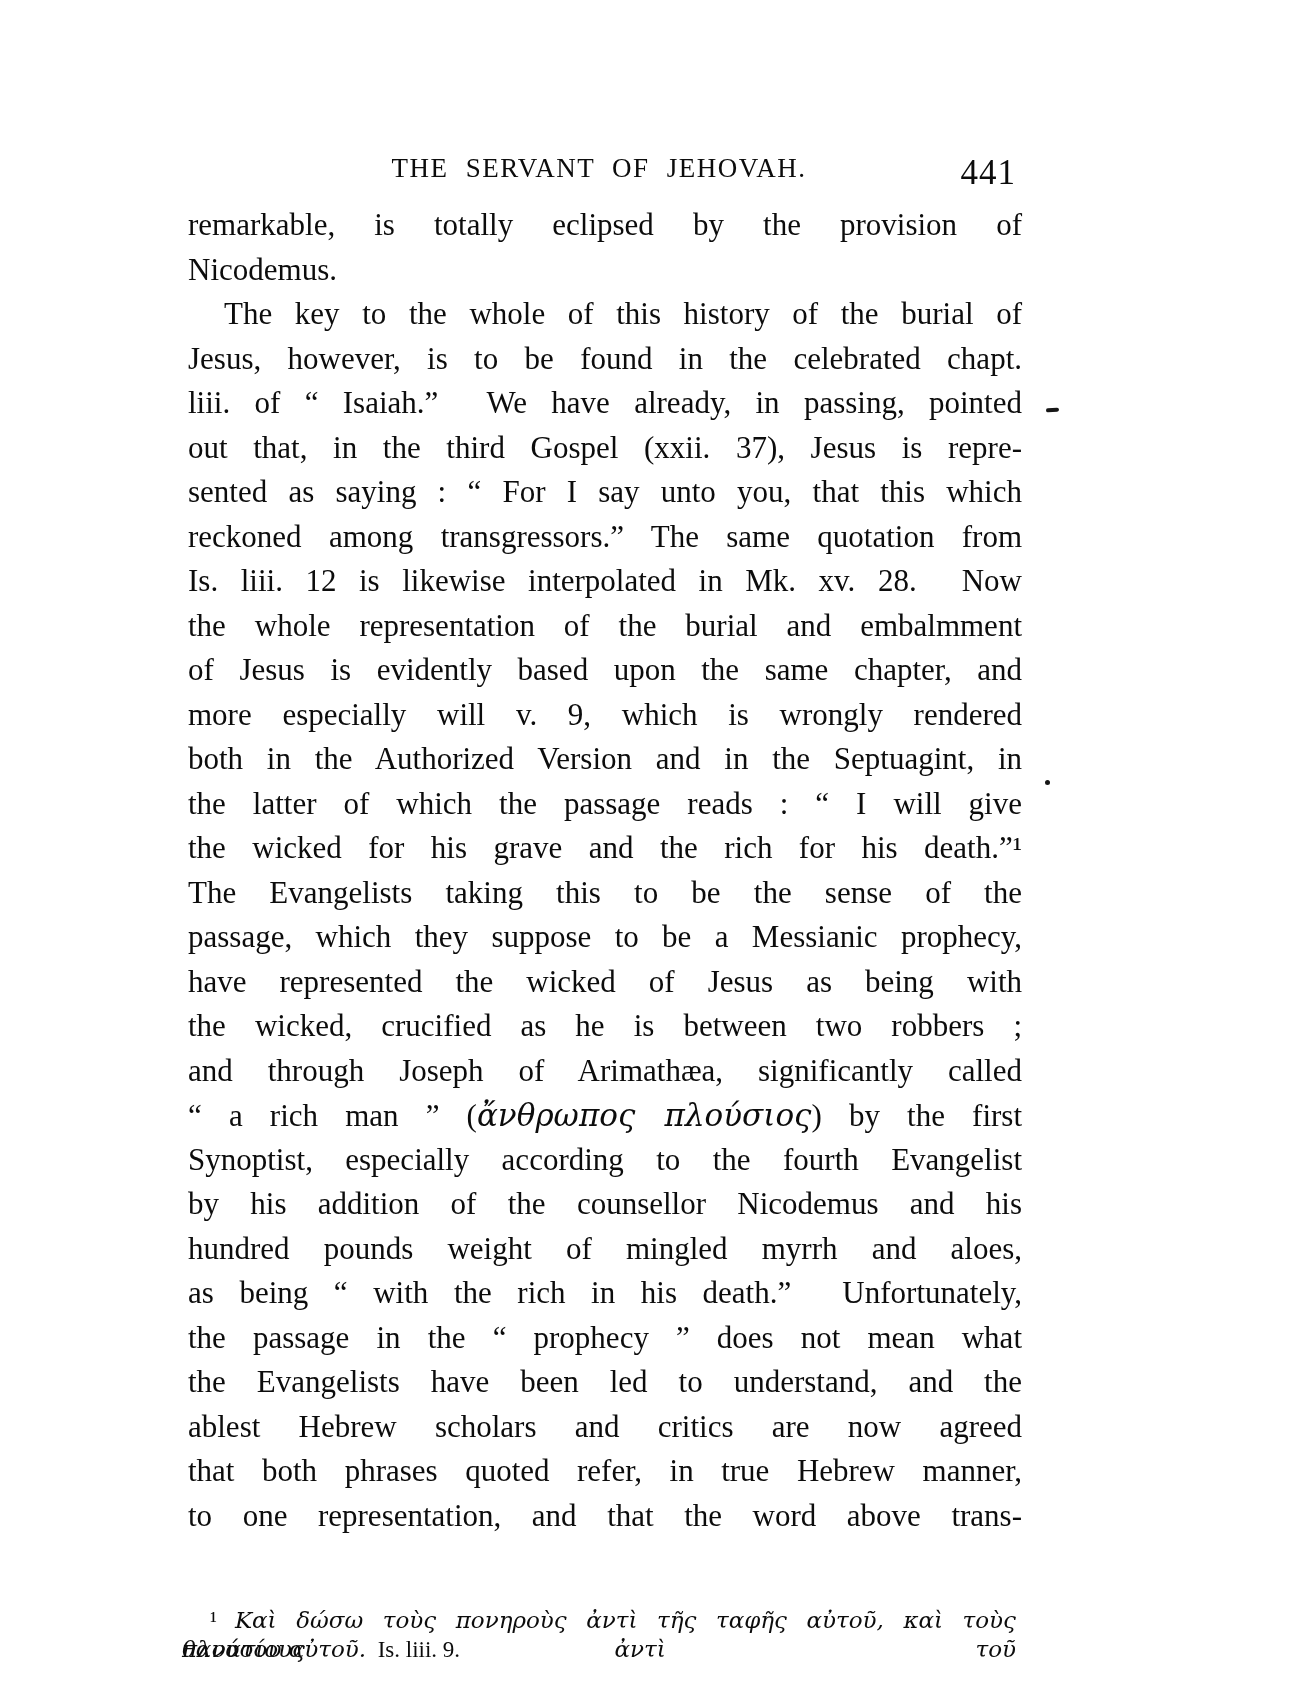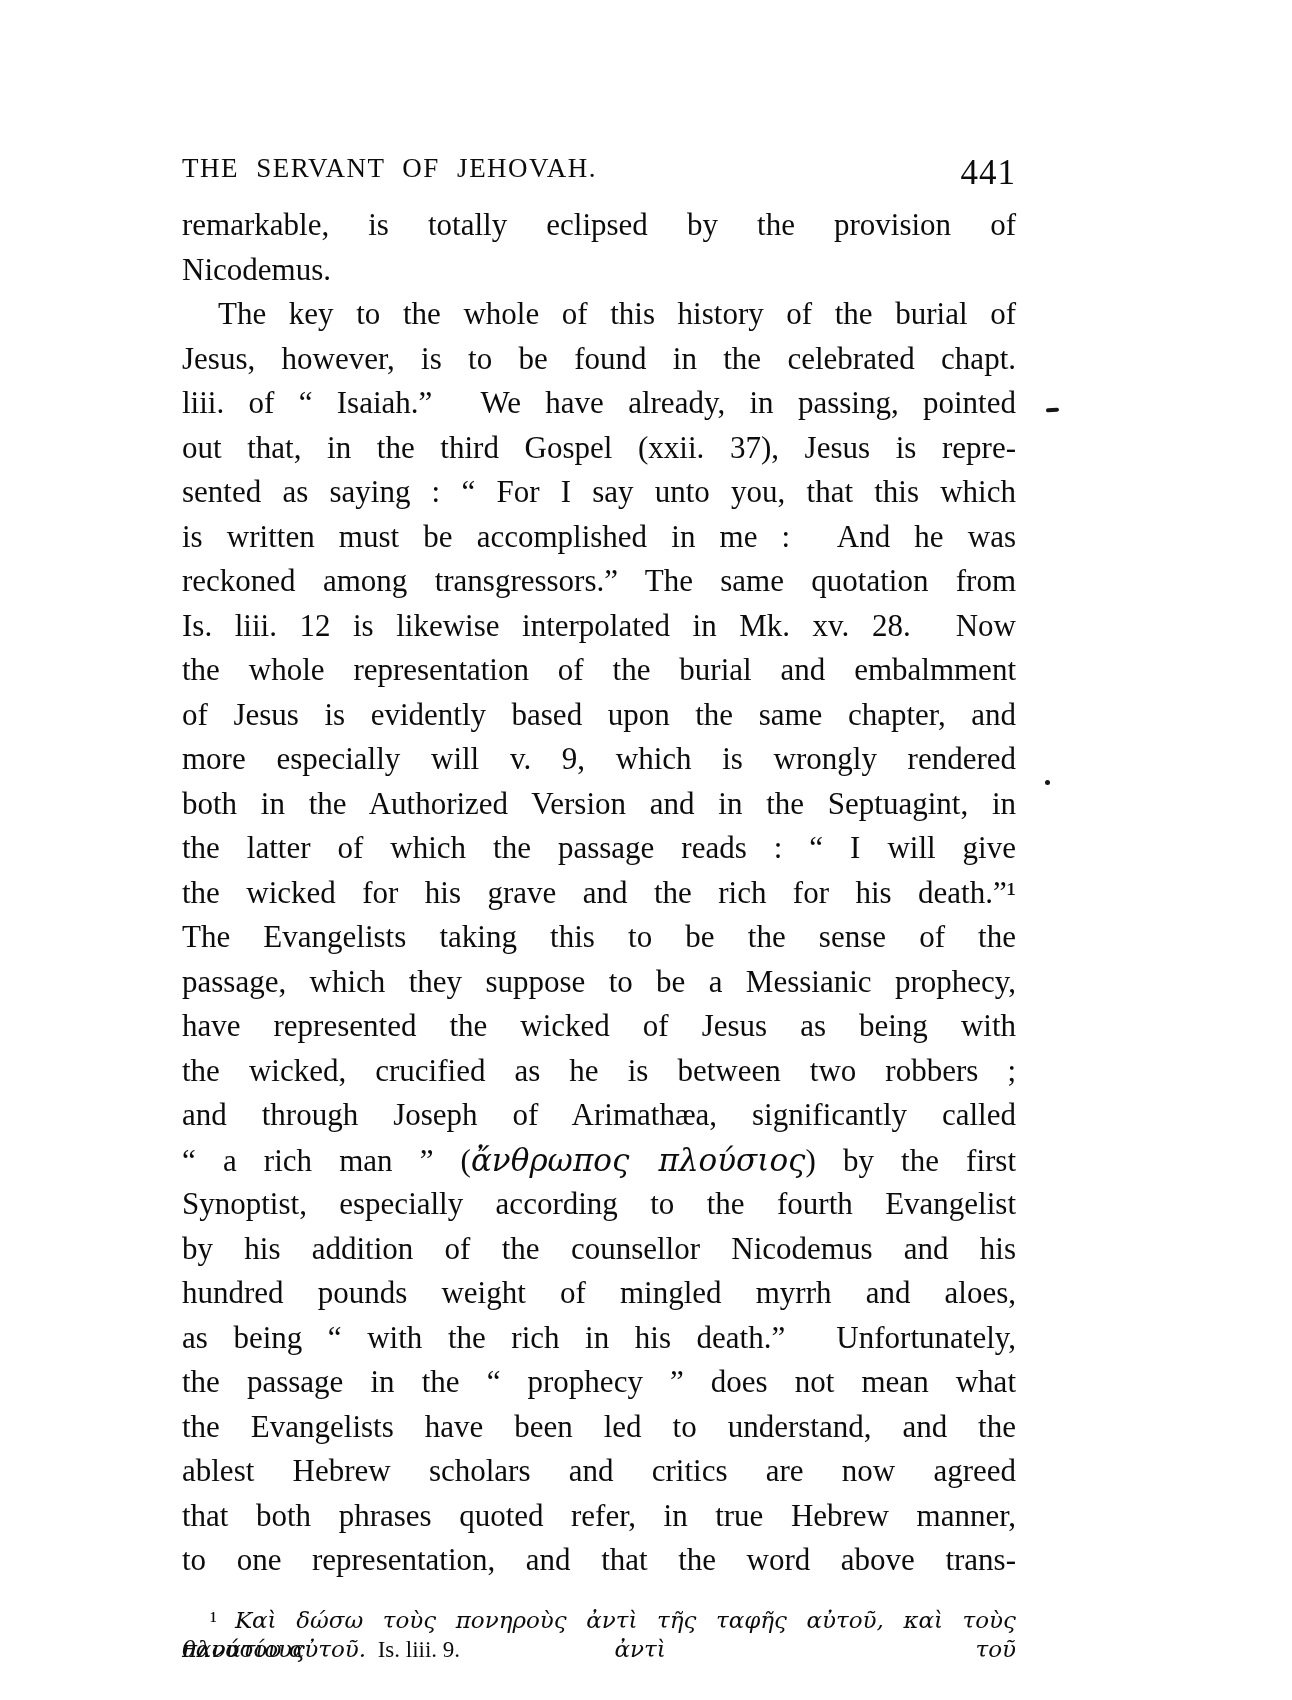--- a/index.html
+++ b/index.html
@@ -19,39 +19,39 @@
     position: absolute;
     inset: 0;
   }
   
   .running-head {
     position: absolute;
     left: 182px;
     top: 153px;
     width: 834px;
     height: 34px;
-    text-align: left;
+    text-align: center;
   }
   .head-title {
     font-size: 27px;
     letter-spacing: 1.5px;
     word-spacing: 9px;
     white-space: nowrap;
   }
   .page-num {
     position: absolute;
     right: 0;
     top: 0;
     font-size: 35px;
     letter-spacing: 1px;
   }
   
   .body-text {
     position: absolute;
-    left: 182px;
+    left: 188px;
     top: 203px;
     width: 834px;
     font-size: 31px;
   }
   .line {
     height: 44.5px;
     line-height: 44.5px;
     text-align: justify;
     text-align-last: justify;
   }
@@ -121,21 +121,20 @@
   </div>
 
   <div class="body-text" id="body-text">
       <div class="line"><span>remarkable, is totally eclipsed by the provision of</span></div>
       <div class="line para-end"><span>Nicodemus.</span></div>
       <div class="line indent"><span>The key to the whole of this history of the burial of</span></div>
       <div class="line"><span>Jesus, however, is to be found in the celebrated chapt.</span></div>
       <div class="line"><span>liii. of “ Isaiah.”&nbsp; We have already, in passing, pointed</span></div>
       <div class="line"><span>out that, in the third Gospel (xxii. 37), Jesus is repre-</span></div>
       <div class="line"><span>sented as saying : “ For I say unto you, that this which</span></div>
-      <div class="line"><span>is written must be accomplished in me :&nbsp; And he was</span></div>
       <div class="line"><span>reckoned among transgressors.” The same quotation from</span></div>
       <div class="line"><span>Is. liii. 12 is likewise interpolated in Mk. xv. 28.&nbsp; Now</span></div>
       <div class="line"><span>the whole representation of the burial and embalmment</span></div>
       <div class="line"><span>of Jesus is evidently based upon the same chapter, and</span></div>
       <div class="line"><span>more especially will v. 9, which is wrongly rendered</span></div>
       <div class="line"><span>both in the Authorized Version and in the Septuagint, in</span></div>
       <div class="line"><span>the latter of which the passage reads : “ I will give</span></div>
       <div class="line"><span>the wicked for his grave and the rich for his death.”¹</span></div>
       <div class="line"><span>The Evangelists taking this to be the sense of the</span></div>
       <div class="line"><span>passage, which they suppose to be a Messianic prophecy,</span></div>

